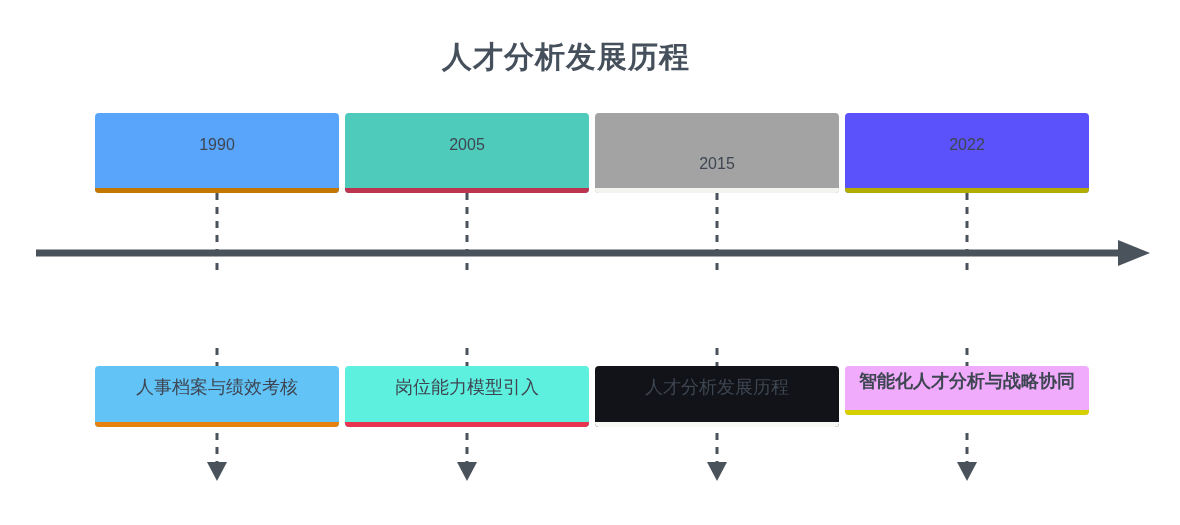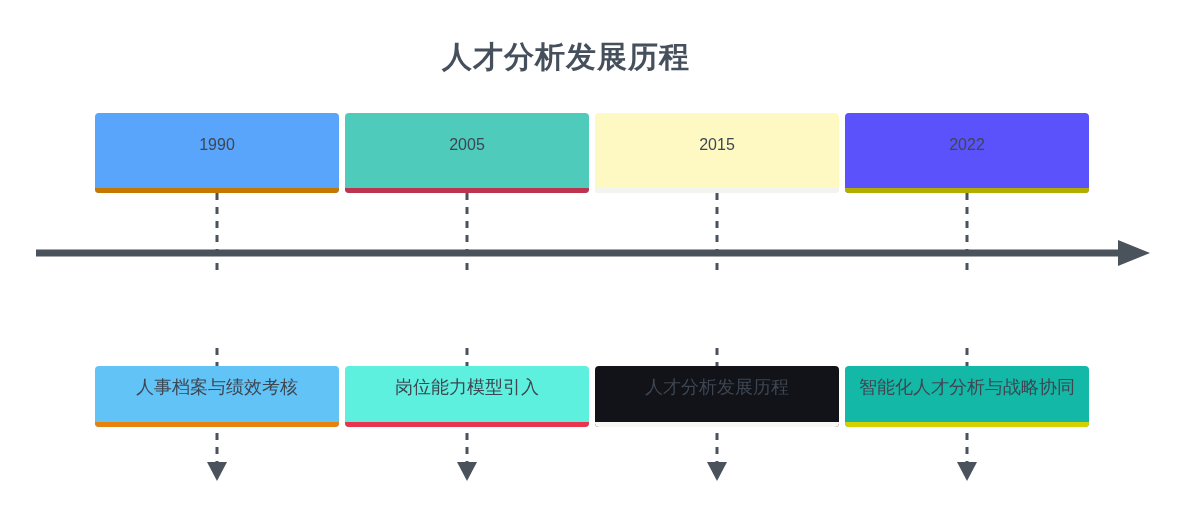--- a/index.html
+++ b/index.html
@@ -98,21 +98,21 @@
   <div class="era-card" style="left: 95px; top: 113px; width: 244px; height: 80px; background: rgb(89, 165, 252);">
     <span class="era-year" style="color: rgb(62, 70, 82);">1990</span>
     <span class="era-underline" style="background: rgb(197, 120, 0);"></span>
   </div>
 
   <div class="era-card" style="left: 345px; top: 113px; width: 244px; height: 80px; background: rgb(79, 203, 187);">
     <span class="era-year" style="color: rgb(62, 70, 82);">2005</span>
     <span class="era-underline" style="background: rgb(188, 52, 80);"></span>
   </div>
 
-  <div class="era-card dark" style="left: 595px; top: 113px; width: 244px; height: 80px; background: #fef9c3;">
+  <div class="era-card dark" style="left: 595px; top: 113px; width: 244px; height: 80px; background: #a3a3a3; align-items: center;">
     <span class="era-year" style="color: rgb(62, 70, 82);">2015</span>
     <span class="era-underline" style="background: rgb(243, 243, 240);"></span>
   </div>
 
   <div class="era-card" style="left: 845px; top: 113px; width: 244px; height: 80px; background: rgb(91, 82, 251);">
     <span class="era-year" style="color: rgb(62, 70, 82);">2022</span>
     <span class="era-underline" style="background: rgb(179, 173, 0);"></span>
   </div>
 
   <div class="evt-card" style="left: 95px; top: 366px; width: 244px; height: 61px; background: rgb(98, 195, 247);">
@@ -123,21 +123,21 @@
   <div class="evt-card" style="left: 345px; top: 366px; width: 244px; height: 61px; background: rgb(94, 240, 222);">
     <span class="evt-label" style="color: rgb(62, 70, 82);">岗位能力模型引入</span>
     <span class="evt-underline" style="background: rgb(232, 52, 79);"></span>
   </div>
 
   <div class="evt-card dark" style="left: 595px; top: 366px; width: 244px; height: 61px; background: rgb(17, 19, 24);">
     <span class="evt-label" style="color: rgb(62, 70, 82);">人才分析发展历程</span>
     <span class="evt-underline" style="background: rgb(247, 247, 244);"></span>
   </div>
 
-  <div class="evt-card" style="left: 845px; top: 366px; width: 244px; height: 61px; background: #14b8a6;">
+  <div class="evt-card" style="left: 845px; top: 366px; width: 244px; height: 49px; background: #f0abfc; font-weight: bold;">
     <span class="evt-label" style="color: rgb(62, 70, 82);">智能化人才分析与战略协同</span>
     <span class="evt-underline" style="background: rgb(214, 208, 0);"></span>
   </div>
 
   <svg class="overlay" viewBox="0 0 1180 525">
     <g id="axis-group">
       <line id="axis-line" x1="36" y1="253" x2="1124" y2="253" stroke="#4a525c" stroke-width="7"></line>
       <polygon id="axis-arrow" points="1118,240 1150,253 1118,266" fill="#4a525c"></polygon>
     </g>
 

